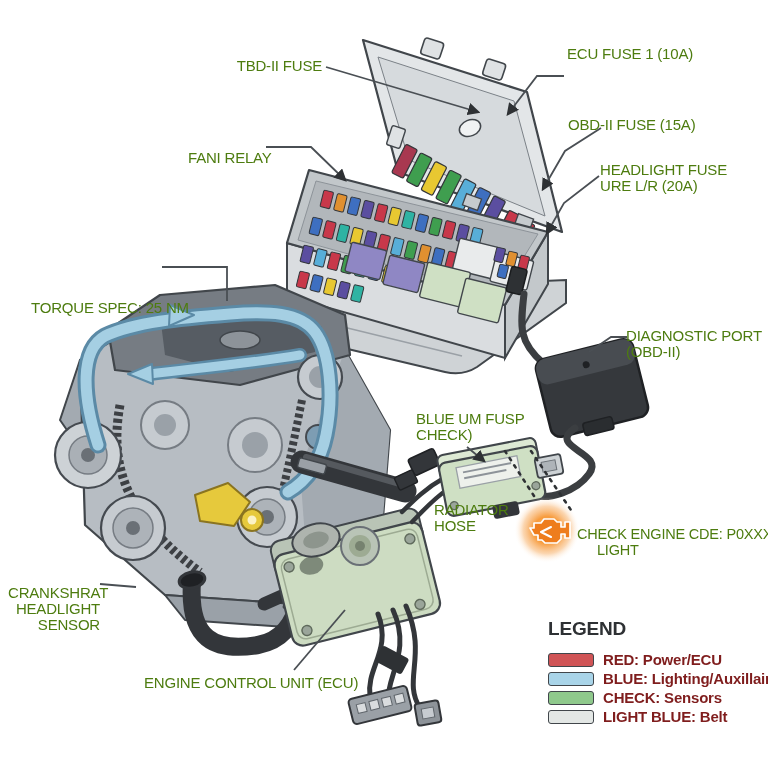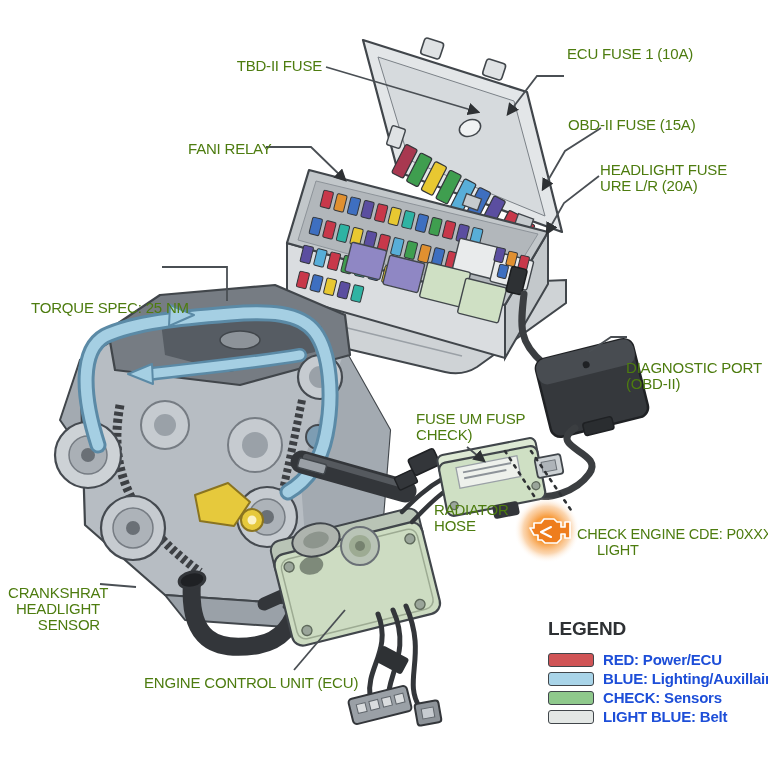--- a/index.html
+++ b/index.html
@@ -15,21 +15,21 @@
   .lbl .ln{display:block;}
   .center{}
   .right{text-align:right;}
   .legend{position:absolute;left:548px;top:618px;z-index:2;}
   .legend-title{font-size:19px;font-weight:700;color:#2e3134;letter-spacing:-0.2px;margin-bottom:10px;}
   .legend-row{display:flex;align-items:center;height:19px;}
   .swatch{
     width:44px;height:12px;border:1.6px solid #41464b;border-radius:3px;
     margin-right:9px;flex:0 0 auto;
   }
-  .legend-label{font-size:15px;font-weight:700;color:#1d4ed8;letter-spacing:-0.2px;white-space:nowrap;}
+  .legend-label{font-size:15px;font-weight:700;color:#7f1d1d;letter-spacing:-0.2px;white-space:nowrap;}
 </style>
 </head>
 <body>
 
 <svg class="canvas" width="768" height="768" viewBox="0 0 768 768">
   <defs>
     <marker id="arr" viewBox="0 0 10 10" refX="8" refY="5" markerWidth="7" markerHeight="7" orient="auto">
       <path d="M0,0 L10,5 L0,10 Z" fill="#2e3134"></path>
     </marker>
     <radialGradient id="glow">
@@ -292,40 +292,40 @@
     <path d="M 627,337 L 611,337 L 589,352"></path>
     <path d="M 467,447 L 484,461" marker-end="url(#arr)"></path>
   </g>
   <g fill="none" stroke="#2e3134" stroke-width="2.6" stroke-linecap="round" stroke-dasharray="2.5 6">
     <path d="M 505,451 L 536,499"></path>
     <path d="M 531,451 L 573,513"></path>
   </g>
 </svg>
 
 <div class="lbl right" style="left:200px;top:58px;width:122px;">TBD-II FUSE</div>
-<div class="lbl" style="left:188px;top:141px;">FANI RELAY</div>
+<div class="lbl" style="left:188px;top:150px;">FANI RELAY</div>
 <div class="lbl" style="left:567px;top:46px;">ECU FUSE 1 (10A)</div>
 <div class="lbl" style="left:568px;top:117px;">OBD-II FUSE (15A)</div>
 <div class="lbl center" style="left:600px;top:162px;width:110px;">
   <span class="ln">HEADLIGHT FUSE</span>
   <span class="ln">URE L/R (20A)</span>
 </div>
 <div class="lbl" style="left:31px;top:260px;margin-top:40px;">TORQUE SPEC: 25 NM</div>
 <div class="lbl right" style="left:8px;top:558px;width:92px;margin-top:27px;">
   <span class="ln">CRANKSHRAT</span>
   <span class="ln">HEADLIGHT</span>
   <span class="ln">SENSOR</span>
 </div>
 <div class="lbl" style="left:144px;top:675px;">ENGINE CONTROL UNIT (ECU)</div>
-<div class="lbl center" style="left:626px;top:328px;width:116px;margin-top:32px;">
+<div class="lbl center" style="left:626px;top:328px;width:116px;">
   <span class="ln">DIAGNOSTIC PORT</span>
   <span class="ln">(OBD-II)</span>
 </div>
 <div class="lbl center" style="left:416px;top:411px;width:96px;">
-  <span class="ln">FUSE UM FUSP</span>
+  <span class="ln">BLUE UM FUSP</span>
   <span class="ln">CHECK)</span>
 </div>
 <div class="lbl center" style="left:434px;top:502px;width:68px;">
   <span class="ln">RADIATOR</span>
   <span class="ln">HOSE</span>
 </div>
 <div class="lbl" style="left:577px;top:526px;font-size:14.5px;">
   <span class="ln">CHECK ENGINE CDE: P0XXX</span>
   <span class="ln" style="margin-left:20px;">LIGHT</span>
 </div>

